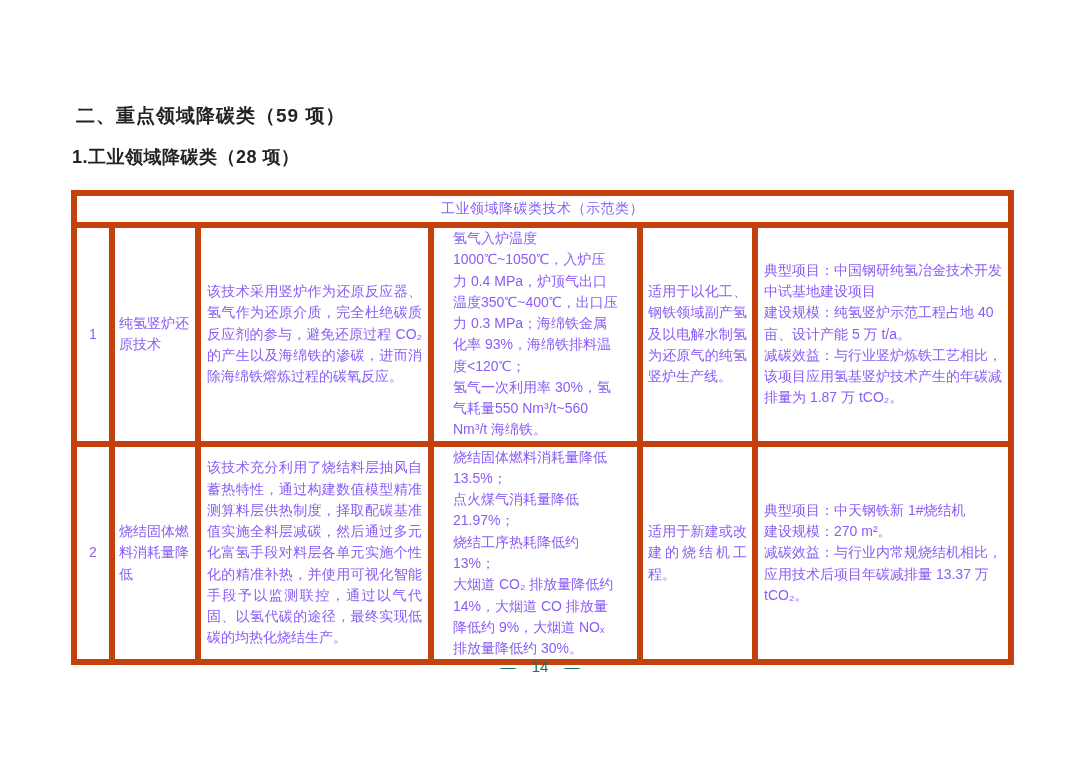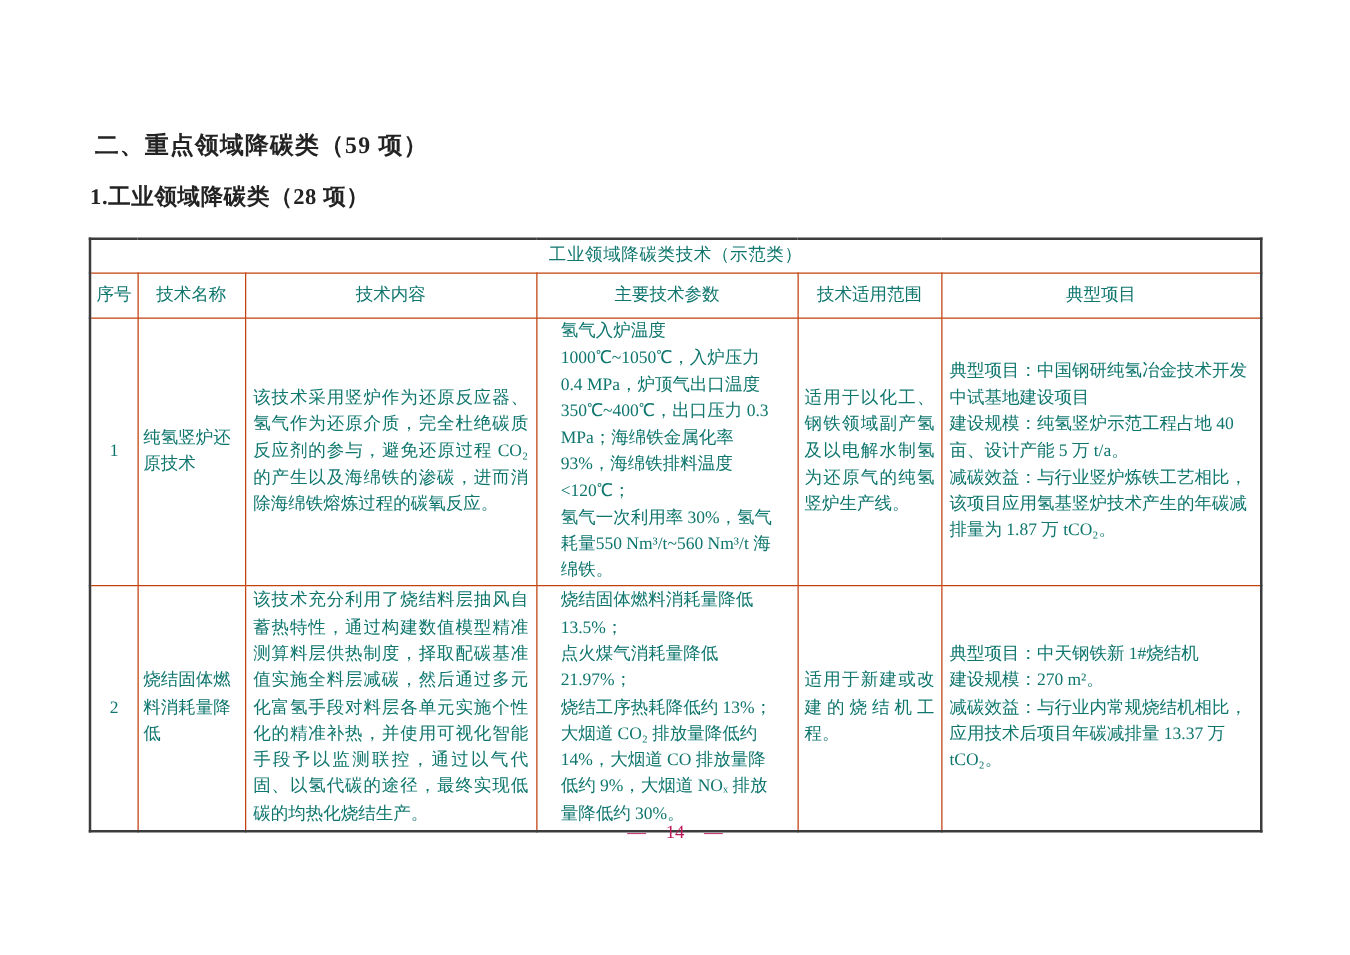--- a/index.html
+++ b/index.html
@@ -5,21 +5,21 @@
   html, body {
     margin: 0;
     padding: 0;
     background: #ffffff;
   }
   .page {
     position: relative;
     width: 1080px;
     height: 764px;
     background: #ffffff;
-    font-family: Liberation Serif, serif;
+    font-family: Liberation Sans, sans-serif;
     color: #232323;
     overflow: hidden;
   }
   .h1 {
     position: absolute;
     left: 76px;
     top: 103px;
     font-size: 19px;
     font-weight: bold;
     letter-spacing: 1px;
@@ -35,25 +35,25 @@
   table.tech {
     position: absolute;
     left: 71px;
     top: 190px;
     width: 937px;
     border-collapse: collapse;
     table-layout: fixed;
     border: 2px solid #3c3c3c;
   }
   table.tech td {
-    border: 1px solid #c2410c;
+    border: 6px solid #c2410c;
     font-size: 14px;
     line-height: 1.52;
     vertical-align: middle;
-    color: #0f766e;
+    color: #8b5cf6;
     overflow: hidden;
   }
   .t-title {
     text-align: center;
     height: 24px;
     font-size: 14.5px;
     letter-spacing: 0.5px;
   }
   .t-head td {
     text-align: center;
@@ -70,21 +70,21 @@
   .c-project { padding: 0 6px; text-align: left; margin-left: 16px; }
   .cell-p { margin: 0; }
   .footer {
     position: absolute;
     top: 658px;
     left: 0;
     width: 100%;
     text-align: center;
     font-size: 15px;
     word-spacing: 12px;
-    color: #be185d;
+    color: #0f766e;
   }
 </style>
 </head>
 <body>
 
 <div class="page">
 
   <div class="h1">二、重点领域降碳类（59 项）</div>
   <div class="h2">1.工业领域降碳类（28 项）</div>
 
@@ -93,28 +93,20 @@
       <col style="width:38px">
       <col style="width:86px">
       <col style="width:233px">
       <col style="width:209px">
       <col style="width:115px">
       <col style="width:256px">
     </colgroup>
     <tbody>
       <tr>
         <td class="t-title" colspan="6">工业领域降碳类技术（示范类）</td>
-      </tr>
-      <tr class="t-head">
-        <td>序号</td>
-        <td>技术名称</td>
-        <td>技术内容</td>
-        <td>主要技术参数</td>
-        <td>技术适用范围</td>
-        <td>典型项目</td>
       </tr>
 
       <tr class="row-1">
         <td class="c-no">1</td>
         <td class="c-name">纯氢竖炉还原技术</td>
         <td class="c-content">该技术采用竖炉作为还原反应器、氢气作为还原介质，完全杜绝碳质反应剂的参与，避免还原过程 CO₂ 的产生以及海绵铁的渗碳，进而消除海绵铁熔炼过程的碳氧反应。</td>
         <td class="c-params">
           <p class="cell-p">氢气入炉温度 1000℃~1050℃，入炉压力 0.4 MPa，炉顶气出口温度350℃~400℃，出口压力 0.3 MPa；海绵铁金属化率 93%，海绵铁排料温度&lt;120℃；</p>
           <p class="cell-p">氢气一次利用率 30%，氢气耗量550 Nm³/t~560 Nm³/t 海绵铁。</p>
         </td>

